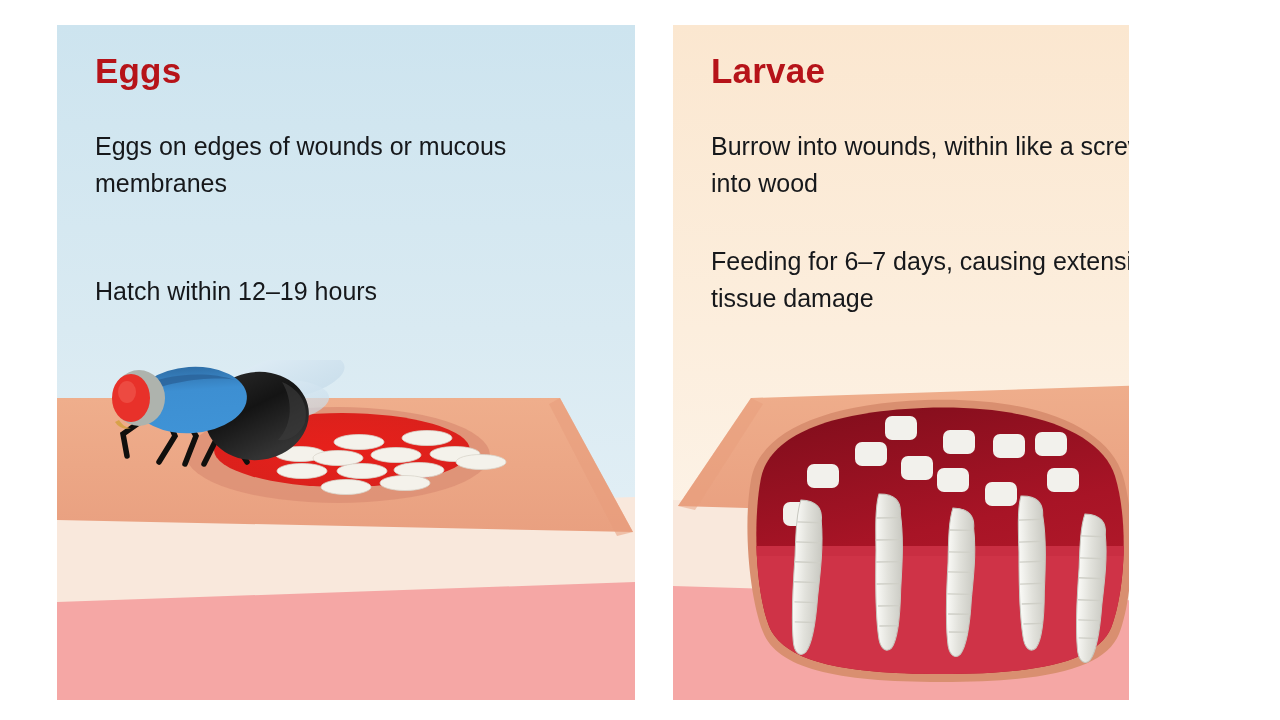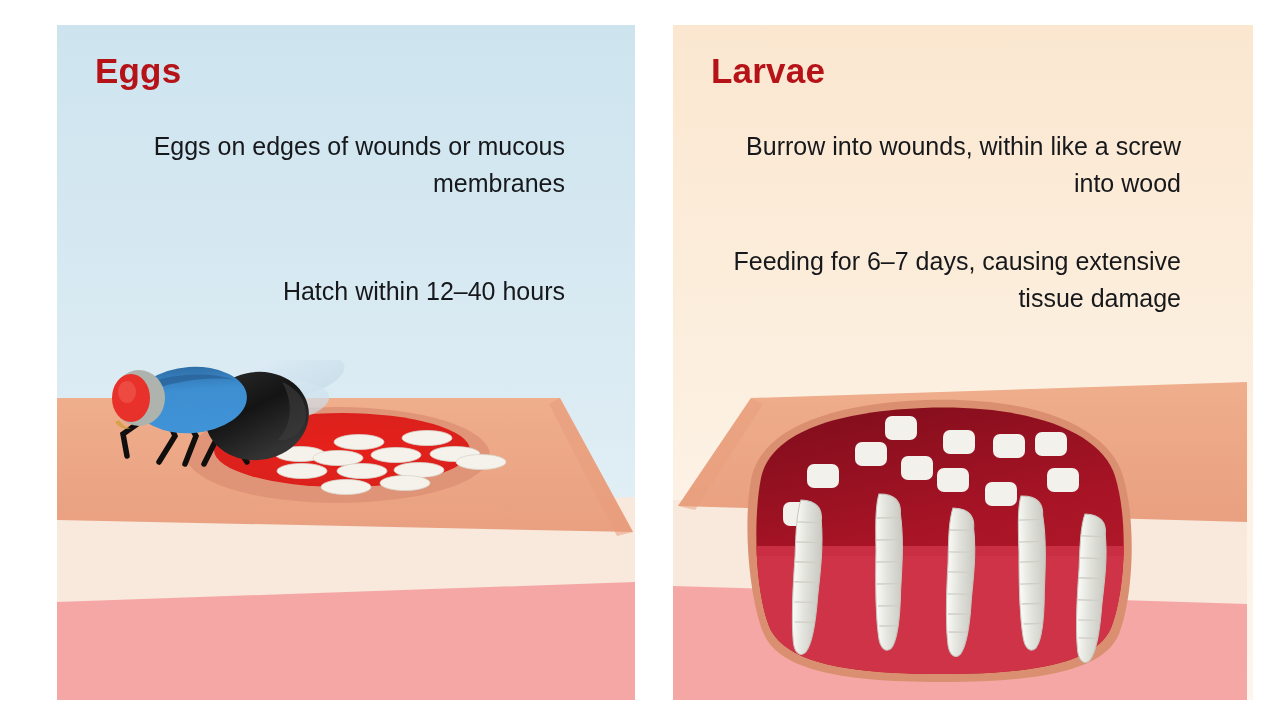--- a/index.html
+++ b/index.html
@@ -6,27 +6,27 @@
   body{
     width:1280px;height:720px;
     background:#ffffff;
     font-family:"Liberation Sans", sans-serif;
     overflow:hidden;
     position:relative;
   }
   .stage{position:absolute;left:0;top:0;width:1280px;height:720px;}
 
   
-  .panel{position:absolute;overflow:hidden;text-align:right;}
+  .panel{position:absolute;overflow:hidden;}
   #panel-eggs{
     left:57px;top:25px;width:578px;height:675px;
     background:linear-gradient(180deg,#cde4ef 0%,#d9eaf2 45%,#e9f3f8 100%);
   }
   #panel-larvae{
-    left:673px;top:25px;width:580px;height:675px;
+    left:673px;top:25px;width:456px;height:675px;
     background:linear-gradient(180deg,#fbe7d0 0%,#fceedd 45%,#fdf6ee 100%);
     text-decoration:underline;
   }
 
   
   .heading{
     position:absolute;left:38px;top:28px;
     font-size:35px;font-weight:bold;
     color:#b61319;letter-spacing:0.2px;
     line-height:1;
@@ -51,21 +51,21 @@
 <div class="stage">
 
   <div class="panel" id="panel-eggs">
 
     <div class="heading">Eggs</div>
 
     <div class="body-block" id="eggs-para1">
       <div class="body-line">Eggs on edges of wounds or mucous membranes</div>
     </div>
     <div class="body-block" id="eggs-para2">
-      <div class="body-line">Hatch within 12–40 hours</div>
+      <div class="body-line">Hatch within 12–19 hours</div>
     </div>
 
     <div class="art">
       <svg width="578" height="340" viewBox="0 0 578 340">
         <defs>
           <linearGradient id="epi1" x1="0" y1="0" x2="0" y2="1">
             <stop offset="0" stop-color="#efae8c"></stop>
             <stop offset="1" stop-color="#e9a080"></stop>
           </linearGradient>
           <radialGradient id="woundg" cx="0.5" cy="0.5" r="0.6">

